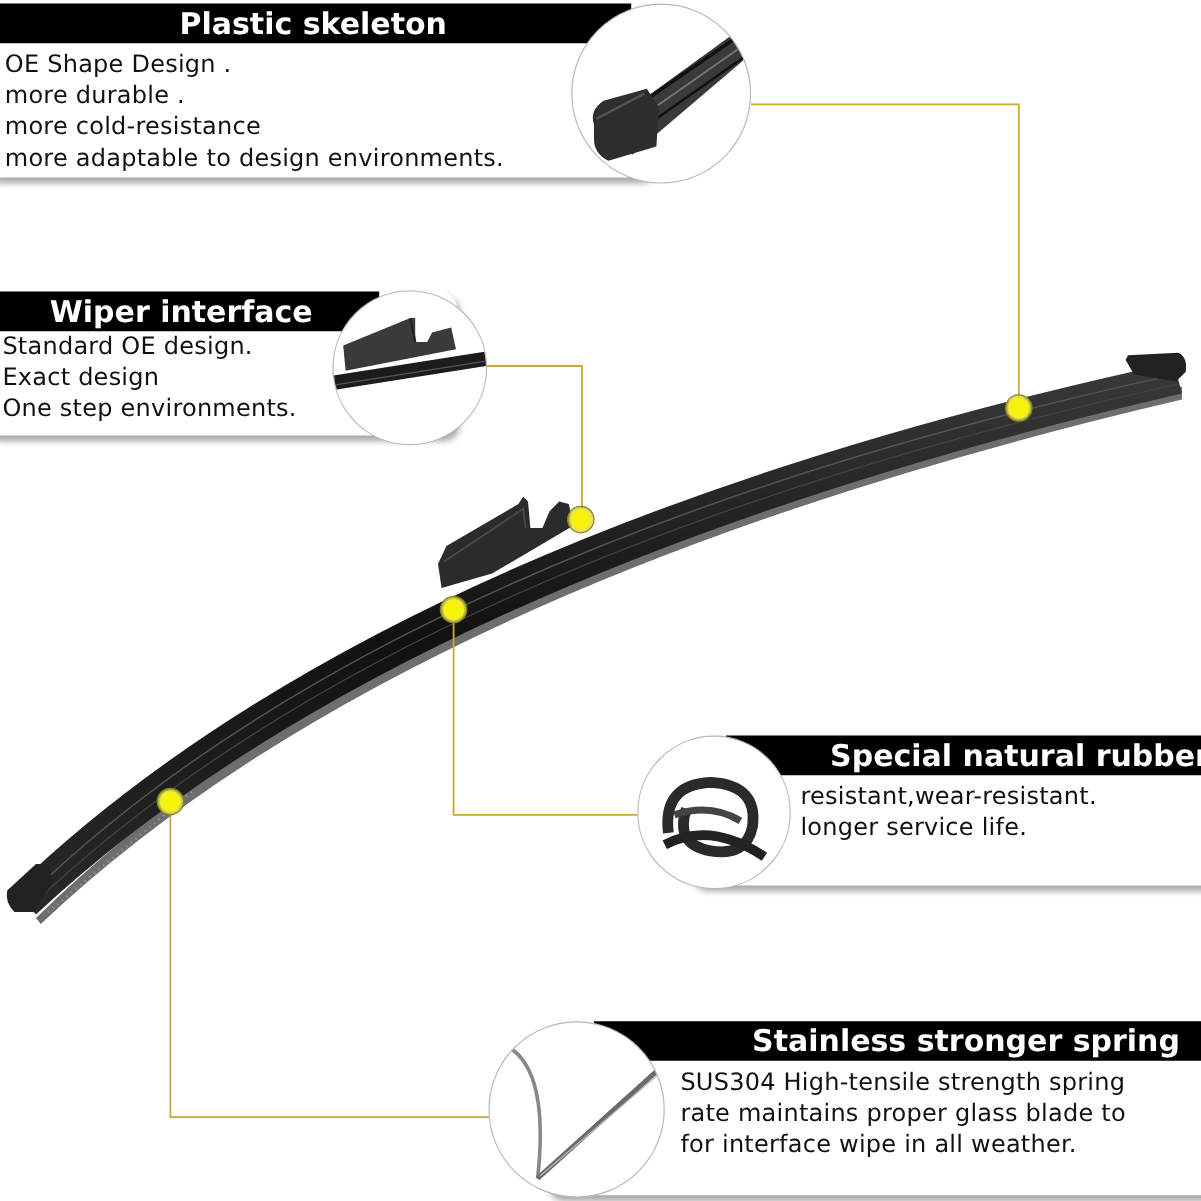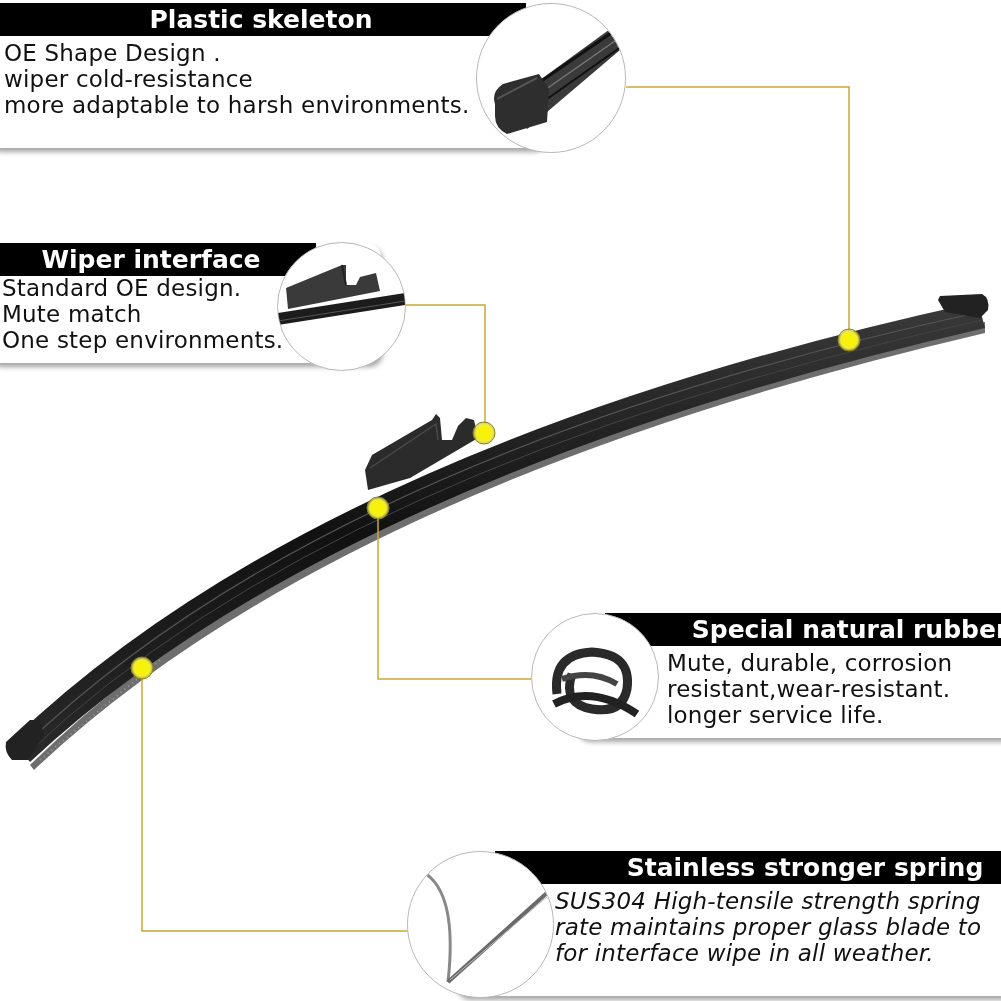--- a/index.html
+++ b/index.html
@@ -14,21 +14,21 @@
       border-radius: 14px;
       box-shadow: 2px 4px 5px rgba(0,0,0,0.35);
     }
     .card-head {
       position: absolute; background: #000; color: #fff;
       font-weight: bold; white-space: nowrap;
       font-family: "DejaVu Sans", sans-serif;
       display: flex; align-items: center; justify-content: center;
     }
     .card-body {
-      position: absolute; font-size: 23px; line-height: 26px;
+      position: absolute; font-size: 20px; line-height: 26px;
       color: #111; white-space: nowrap;
       font-family: "DejaVu Sans", sans-serif;
       letter-spacing: 0.2px;
     }
     .card-body div { height: 26px; }
     .inset {
       position: absolute; border-radius: 50%; background: #fff;
       border: 1.5px solid #b8b8b8; overflow: hidden;
     }
     .inset svg { position: absolute; left: 0; top: 0; }
@@ -83,71 +83,71 @@
   </g>
   <g>
     <circle cx="142" cy="668" r="11" fill="url(#dotGlow)" stroke="#8a8420" stroke-width="1"></circle>
   </g>
 </svg>
 
 <div class="card" style="left:-14px; top:3px; width:560px; height:145px;">
   <div class="card-head" style="left:0; top:0; width:530px; height:33px; font-size:25px; border-radius:14px 0 0 0; padding-left:10px;">Plastic skeleton</div>
   <div class="card-body" style="left:18px; top:37px;">
     <div>OE Shape Design .</div>
-    <div>wiper cold-resistance</div>
-    <div>more adaptable to harsh environments.</div>
+    <div>more durable .</div>
+    <div>more cold-resistance</div>
+    <div>more adaptable to design environments.</div>
   </div>
 </div>
 <div class="inset" style="left:476px; top:3px; width:148px; height:148px;">
   <svg width="148" height="148">
     <path d="M 30 100 L 140 20 L 150 40 L 50 125 Z" fill="#3a3a3a"></path>
     <path d="M 60 80 L 140 25" stroke="#111" stroke-width="3"></path>
     <path d="M 65 88 L 145 32" stroke="#777" stroke-width="1.5"></path>
     <path d="M 70 95 L 148 40" stroke="#111" stroke-width="2"></path>
     <path d="M 18 100 Q 14 88 26 80 L 62 70 L 72 85 L 70 118 L 30 130 Q 18 124 18 112 Z" fill="#2e2e2e"></path>
     <path d="M 20 95 L 60 74" stroke="#555" stroke-width="2"></path>
   </svg>
 </div>
 
 <div class="card" style="left:-14px; top:243px; width:395px; height:120px;">
   <div class="card-head" style="left:0; top:0; width:330px; height:33px; font-size:25px; border-radius:14px 0 0 0; padding-left:0;">Wiper interface</div>
   <div class="card-body" style="left:16px; top:32px;">
     <div>Standard OE design.</div>
-    <div>Mute match</div>
+    <div>Exact design</div>
     <div>One step environments.</div>
   </div>
 </div>
 <div class="inset" style="left:277px; top:242px; width:127px; height:127px;">
   <svg width="127" height="127">
     <path d="M 0 70 L 127 50 L 127 62 L 0 82 Z" fill="#1c1c1c"></path>
     <path d="M 0 78 L 127 58" stroke="#555" stroke-width="1"></path>
     <path d="M 8 45 L 64 22 L 68 22 L 68 42 L 78 42 L 82 34 L 98 30 L 102 48 L 10 66 Z" fill="#3a3a3a"></path>
     <path d="M 64 22 L 68 42" stroke="#222" stroke-width="2"></path>
   </svg>
 </div>
 
 <div class="card" style="left:575px; top:613px; width:440px; height:125px;">
   <div class="card-head" style="left:30px; top:0; width:410px; height:33px; font-size:25px; border-radius:0 14px 0 0; padding-left:40px;">Special natural rubber</div>
   <div class="card-body" style="left:92px; top:37px;">
-    <div>Mute, durable, corrosion</div>
     <div>resistant,wear-resistant.</div>
     <div>longer service life.</div>
   </div>
 </div>
 <div class="inset" style="left:531px; top:613px; width:126px; height:126px;">
   <svg width="126" height="126">
     <path d="M 25 80 Q 20 40 60 38 Q 100 40 95 75 Q 90 100 60 95 Q 30 90 40 60" fill="none" stroke="#2a2a2a" stroke-width="9"></path>
     <path d="M 22 90 Q 60 70 105 100" fill="none" stroke="#222" stroke-width="8"></path>
     <path d="M 30 65 Q 60 55 85 70" fill="none" stroke="#444" stroke-width="6"></path>
   </svg>
 </div>
 
 <div class="card" style="left:455px; top:851px; width:560px; height:145px;">
   <div class="card-head" style="left:40px; top:0; width:520px; height:33px; font-size:25px; border-radius:0 14px 0 0; padding-left:50px;">Stainless stronger spring</div>
-  <div class="card-body" style="left:100px; top:37px;font-style:italic;">
+  <div class="card-body" style="left:112px; top:37px;">
     <div>SUS304 High-tensile strength spring</div>
     <div>rate maintains proper glass blade to</div>
     <div>for interface wipe in all weather.</div>
   </div>
 </div>
 <div class="inset" style="left:407px; top:851px; width:145px; height:145px;">
   <svg width="145" height="145">
     <path d="M 15 20 Q 50 40 40 130" fill="none" stroke="#888" stroke-width="3"></path>
     <path d="M 40 130 L 140 40" fill="none" stroke="#6a6a6a" stroke-width="4"></path>
     <path d="M 42 128 L 140 44" fill="none" stroke="#bbb" stroke-width="1"></path>

